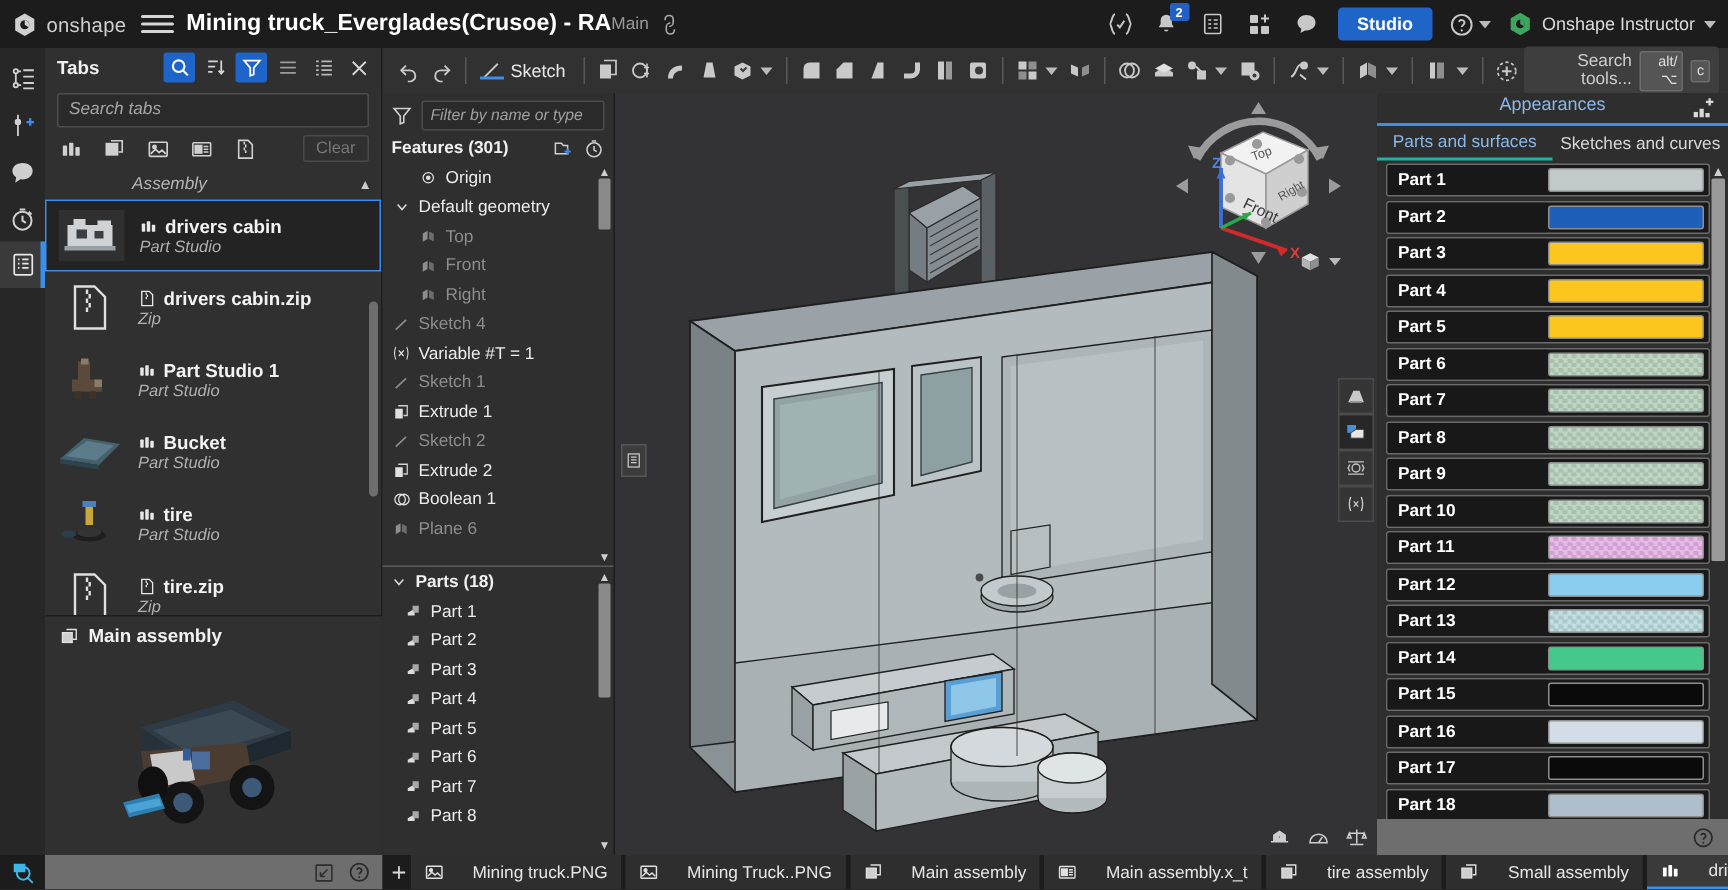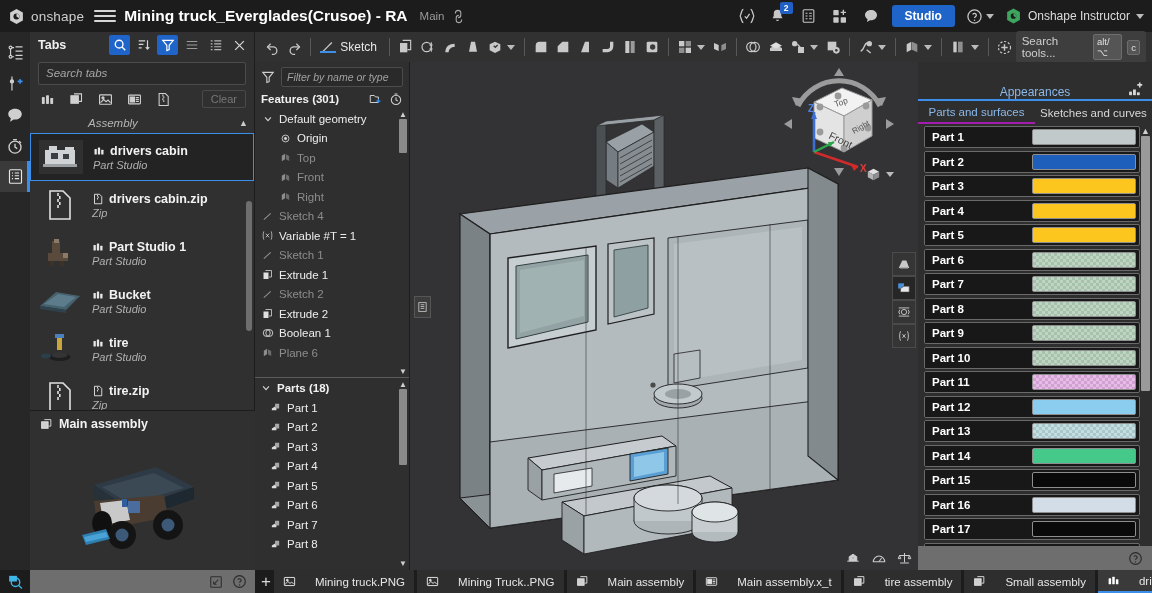--- a/index.html
+++ b/index.html
@@ -19,21 +19,21 @@
     background: #1c1c1c; display: flex; align-items: center;
     padding: 0 8px; gap: 0;
   }
   .brand { display: flex; align-items: center; gap: 6px; margin-right: 10px; }
   .brand-logo { width: 17px; height: 17px; }
   .brand-name { font-size: 13.5px; color: #cfcfcf; letter-spacing: .2px; }
   .hamburger { width: 22px; height: 20px; display: flex; flex-direction: column;
     justify-content: center; gap: 3px; cursor: pointer; margin-right: 8px; }
   .hamburger i { display: block; height: 2px; background: #d6d6d6; border-radius: 1px; }
   .doc-title { font-size: 15.5px; font-weight: bold; color: #fff; white-space: nowrap; }
-  .ws-name { font-size: 11.5px; color: #9a9a9a; margin-left: 12px; }
+  .ws-name { font-size: 11.5px; color: #9a9a9a; margin-left: 0; }
   .link-icon { margin-left: 7px; color: #a8a8a8; font-size: 12px; transform: rotate(-45deg); display:inline-block;}
   .hdr-right { margin-left: auto; display: flex; align-items: center; gap: 11px; }
   .hdr-ic { width: 20px; height: 20px; display: flex; align-items: center;
     justify-content: center; color: #c8c8c8; position: relative; cursor: pointer; }
   .badge { position: absolute; top: -4px; right: -5px; background: #2160c4;
     color: #fff; font-size: 8.5px; min-width: 13px; height: 12px; line-height: 12px;
     border-radius: 2px; text-align: center; padding: 0 2px; font-weight: bold; }
   .share-btn { background: #1f64c8; color: #fff; font-size: 12px; font-weight: bold;
     padding: 4px 13px; border-radius: 3px; cursor: pointer; }
   .help-wrap { display: flex; align-items: center; gap: 3px; cursor: pointer; }
@@ -102,21 +102,21 @@
 
   
   .status-left { position: absolute; left: 0; bottom: 0; width: 30px; height: 23px;
     background: #1c1c1c; display: flex; align-items: center; justify-content: center; }
   .status-bar { position: absolute; left: 30px; bottom: 0; width: 225px; height: 23px;
     background: #6e6e6e; display: flex; align-items: center; justify-content: flex-end;
     gap: 9px; padding-right: 8px; }
 
   
   .cad-toolbar { position: absolute; top: 32px; left: 255px; width: 897px; height: 30px;
-    background: #313131; display: flex; align-items: center; padding: 0 6px; gap: 0; }
+    background: #313131; display: flex; align-items: center; padding: 0 6px; gap: 0; text-align: right; }
   .tb { width: 24px; height: 26px; display: flex; align-items: center;
     justify-content: center; color: #c9c9c9; cursor: pointer; }
   .tb-sep { width: 1px; height: 18px; background: #585858; margin: 0 5px; }
   .tb-sketch { display: flex; align-items: center; gap: 5px; cursor: pointer;
     padding: 0 7px 0 4px; position: relative; }
   .tb-sketch span { font-size: 12px; color: #e8e8e8; }
   .tb-sketch:after { content:''; position:absolute; left:4px; bottom:2px;
     width:16px; height:2px; background:#3b8eea; }
   .tb-caret { width: 0; height: 0; border-left: 4px solid transparent;
     border-right: 4px solid transparent; border-top: 5px solid #bbb;
@@ -175,28 +175,28 @@
     display: flex; align-items: center; justify-content: center; color: #d2d2d2;
     cursor: pointer; }
   .vpt.on { background: #262626; }
   .vp-bottom-tools { position: absolute; right: 6px; bottom: 5px; display: flex;
     gap: 10px; align-items: center; }
   .vpb { color: #cdcdcd; cursor: pointer; display: flex; }
 
   
   .appear { position: absolute; top: 62px; left: 918px; width: 234px; height: 508px;
     background: #2e2e2e; }
-  .appear-hdr { height: 22px; display: flex; align-items: flex-end; justify-content: center;
-    position: relative; border-bottom: 2px solid #3b8eea; margin-top: 17px; }
+  .appear-hdr { height: 22px; display: flex; align-items: flex-start; justify-content: center;
+    position: relative; border-bottom: 2px solid #3b8eea; }
   .appear-hdr .t { font-size: 12px; color: #8ab8ea; }
   .appear-hdr .add { position: absolute; right: 8px; top: 2px; cursor: pointer; color: #d8d8d8; }
   .appear-tabs { display: flex; height: 23px; }
   .atab { flex: 1; display: flex; align-items: center; justify-content: center;
     font-size: 11.5px; color: #d8d8d8; cursor: pointer; }
-  .atab.sel { color: #8ab8ea; border-bottom: 2px solid #a21caf; }
+  .atab.sel { color: #8ab8ea; border-bottom: 2px solid #14b8a6; }
   .appear-list { position: relative; height: 460px; overflow: hidden; padding: 2px 12px 0 6px; }
   .arow { display: flex; height: 22px; margin-bottom: 2.5px; border: 1px solid #6a6a6a;
     border-radius: 2px; overflow: hidden; background: #191919; cursor: pointer; }
   .arow .nm { width: 106px; display: flex; align-items: center; padding-left: 7px;
     font-size: 11.5px; font-weight: bold; color: #fff; background: #181818; }
   .arow .sw { flex: 1; margin: 2px 3px 2px 1px; border: 1px solid #8e8e8e; border-radius: 2px; }
   .appear-scroll-up { position:absolute; right:2px; top:2px; color:#cfcfcf; font-size:9px; }
   .appear-scrollbar { position: absolute; right: 2px; top: 12px; width: 9px; height: 255px;
     background: #9a9a9a; border-radius: 1px; cursor: pointer; }
   .appear-scroll-dn { position:absolute; right:2px; bottom:2px; color:#cfcfcf; font-size:9px; }
@@ -832,36 +832,36 @@
       <span class="fh">
         <svg width="14" height="14" viewBox="0 0 24 24" fill="none" stroke="#d0d0d0" stroke-width="1.8">
             <circle cx="12" cy="13.5" r="8"></circle>
             <path d="M12 9v4.5l3 2"></path>
             <path d="M9.5 3.5h5"></path>
           </svg>
       </span>
     </div>
 
     <div class="feat-list">
-      <div class="f-row norm">
-        <span class="f-icon">
-            <svg width="10" height="10" viewBox="0 0 24 24" fill="none" stroke="#d6d6d6" stroke-width="2.6">
-              <path d="M5 8l7 8 7-8"></path>
-            </svg>
-          </span>
-        <span>Default geometry</span>
-      </div>
       <div class="f-row norm ind2">
         <span class="f-icon">
             <svg width="11" height="11" viewBox="0 0 24 24" fill="none" stroke="#e0e0e0" stroke-width="1.8">
               <circle cx="12" cy="12" r="7.5"></circle>
               <circle cx="12" cy="12" r="2.5" fill="#e0e0e0"></circle>
             </svg>
           </span>
         <span>Origin</span>
+      </div>
+      <div class="f-row norm">
+        <span class="f-icon">
+            <svg width="10" height="10" viewBox="0 0 24 24" fill="none" stroke="#d6d6d6" stroke-width="2.6">
+              <path d="M5 8l7 8 7-8"></path>
+            </svg>
+          </span>
+        <span>Default geometry</span>
       </div>
       <div class="f-row dim ind2">
         <span class="f-icon">
             <svg width="11" height="11" viewBox="0 0 24 24" fill="#8d8d8d">
               <path d="M4 8l7-4v12l-7 4z"></path>
               <path d="M13 5l7 3.5v11L13 16z" fill="#6c6c6c"></path>
             </svg>
           </span>
         <span>Top</span>
       </div>

